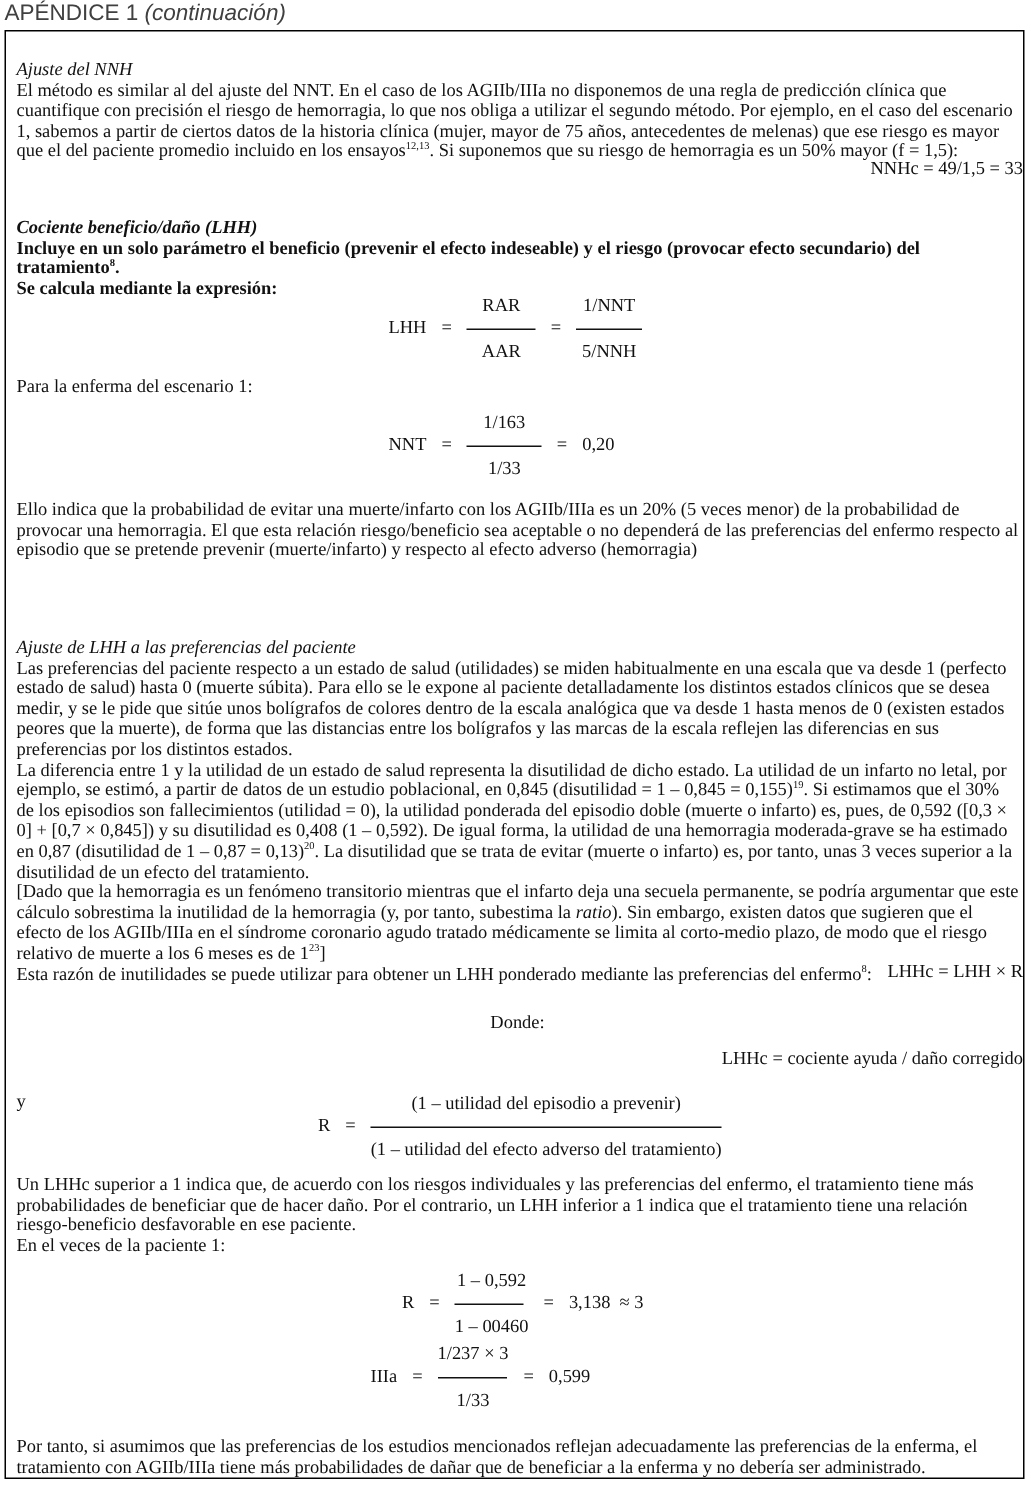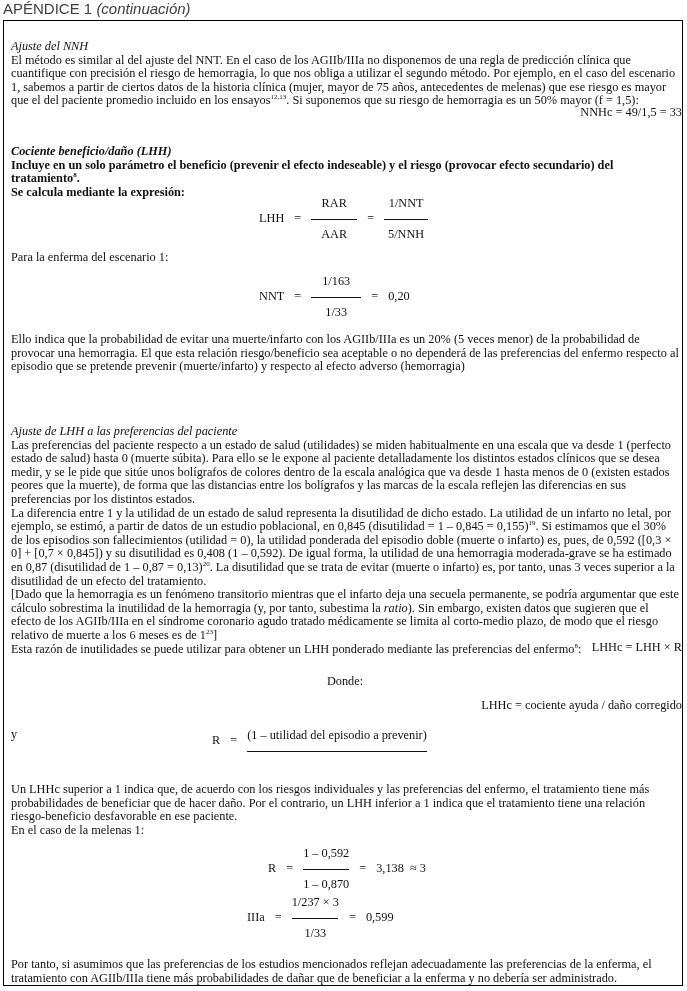--- a/index.html
+++ b/index.html
@@ -92,33 +92,34 @@
   <div class="center" style="top:658px; top:658px;"></div>
   <div class="center" style="top:678px;">LHHc = cociente ayuda / daño corregido</div>
   <div class="blk" style="top:707px;">y</div>
 
   <div class="eq" style="left:208px; top:708px;">
     <span>R</span>
     <span class="sym">=</span>
     <span class="frac">
       <span class="num">(1 – utilidad del episodio a prevenir)</span>
       <span class="bar"></span>
+      <span class="den">(1 – utilidad del efecto adverso del tratamiento)</span>
     </span>
   </div>
 
   <div class="blk" style="top:762px;">Un LHHc superior a 1 indica que, de acuerdo con los riesgos individuales y las preferencias del enfermo, el tratamiento tiene más probabilidades de beneficiar que de hacer daño. Por el contrario, un LHH inferior a 1 indica que el tratamiento tiene una relación riesgo-beneficio desfavorable en ese paciente.</div>
-  <div class="blk" style="top:803px;">En el caso de la melenas 1:</div>
+  <div class="blk" style="top:803px;">En el veces de la paciente 1:</div>
 
   <div class="eq" style="left:264px; top:826px;">
     <span>R</span>
     <span class="sym">=</span>
     <span class="frac">
       <span class="num">1 – 0,592</span>
       <span class="bar" style="width:46px;"></span>
-      <span class="den">1 – 0,870</span>
+      <span class="den">1 – 00460</span>
     </span>
     <span class="sym">=</span>
     <span>3,138</span>
     <span style="padding-left:6px;">≈ 3</span>
   </div>
 
   <div class="eq" style="left:243px; top:875px;">
     <span>IIIa</span>
     <span class="sym">=</span>
     <span class="frac">

